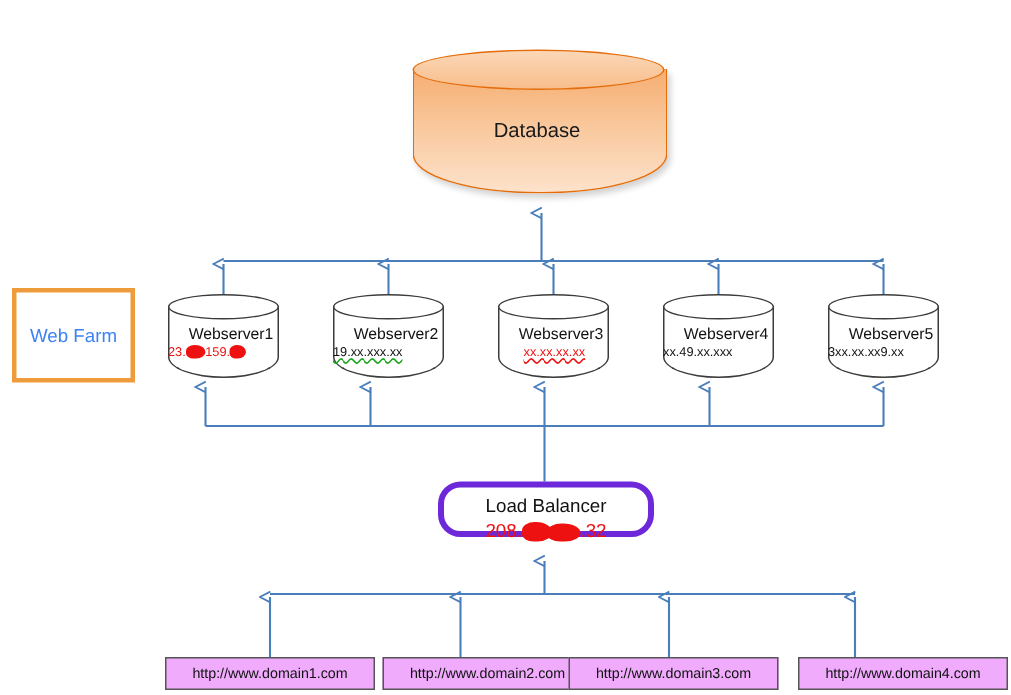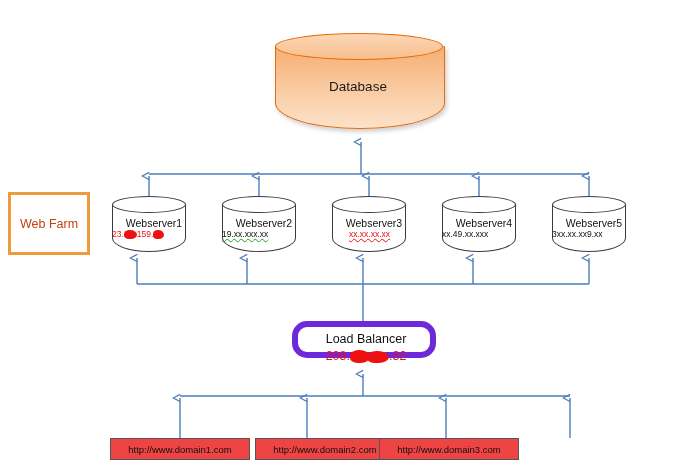--- a/index.html
+++ b/index.html
@@ -73,21 +73,21 @@
     top: 192px;
     width: 82px;
     height: 63px;
     border: 3px solid #ED9B3B;
     background: #ffffff;
     box-sizing: border-box;
     display: flex;
     align-items: center;
     justify-content: center;
     font-size: 12.5px;
-    color: #c2410c;
+    color: #3b82f6;
   }
 
   
   .ws {
     position: absolute;
     top: 196px;
     width: 76px;
     height: 58px;
   }
   .ws .body {
@@ -150,21 +150,21 @@
     vertical-align: middle;
   }
 
   
   .lb {
     position: absolute;
     left: 292px;
     top: 321px;
     width: 144px;
     height: 37px;
-    border: 6px solid #6d28d9;
+    border: 4px solid #6d28d9;
     border-radius: 15px;
     background: #ffffff;
     box-sizing: border-box;
     padding-left: 35px;
   }
   .lb .title {
     position: absolute;
     left: 0;
     top: 5px;
     width: 136px;
@@ -183,21 +183,21 @@
     white-space: nowrap;
   }
 
   
   .domain {
     position: absolute;
     top: 438px;
     width: 140px;
     height: 22px;
     border: 1px solid #555;
-    background: #ef4444;
+    background: #f0abfc;
     box-sizing: border-box;
     display: flex;
     align-items: center;
     justify-content: center;
     font-size: 9.5px;
     color: #111;
     white-space: nowrap;
   }
 </style>
 </head>
@@ -291,14 +291,17 @@
 
   <div class="domain" style="left:110px">
     <span>http://www.domain1.com</span>
   </div>
   <div class="domain" style="left:255px">
     <span>http://www.domain2.com</span>
   </div>
   <div class="domain" style="left:379px">
     <span>http://www.domain3.com</span>
   </div>
+  <div class="domain" style="left:532px">
+    <span>http://www.domain4.com</span>
+  </div>
 
 </div>
 
 </body></html>

